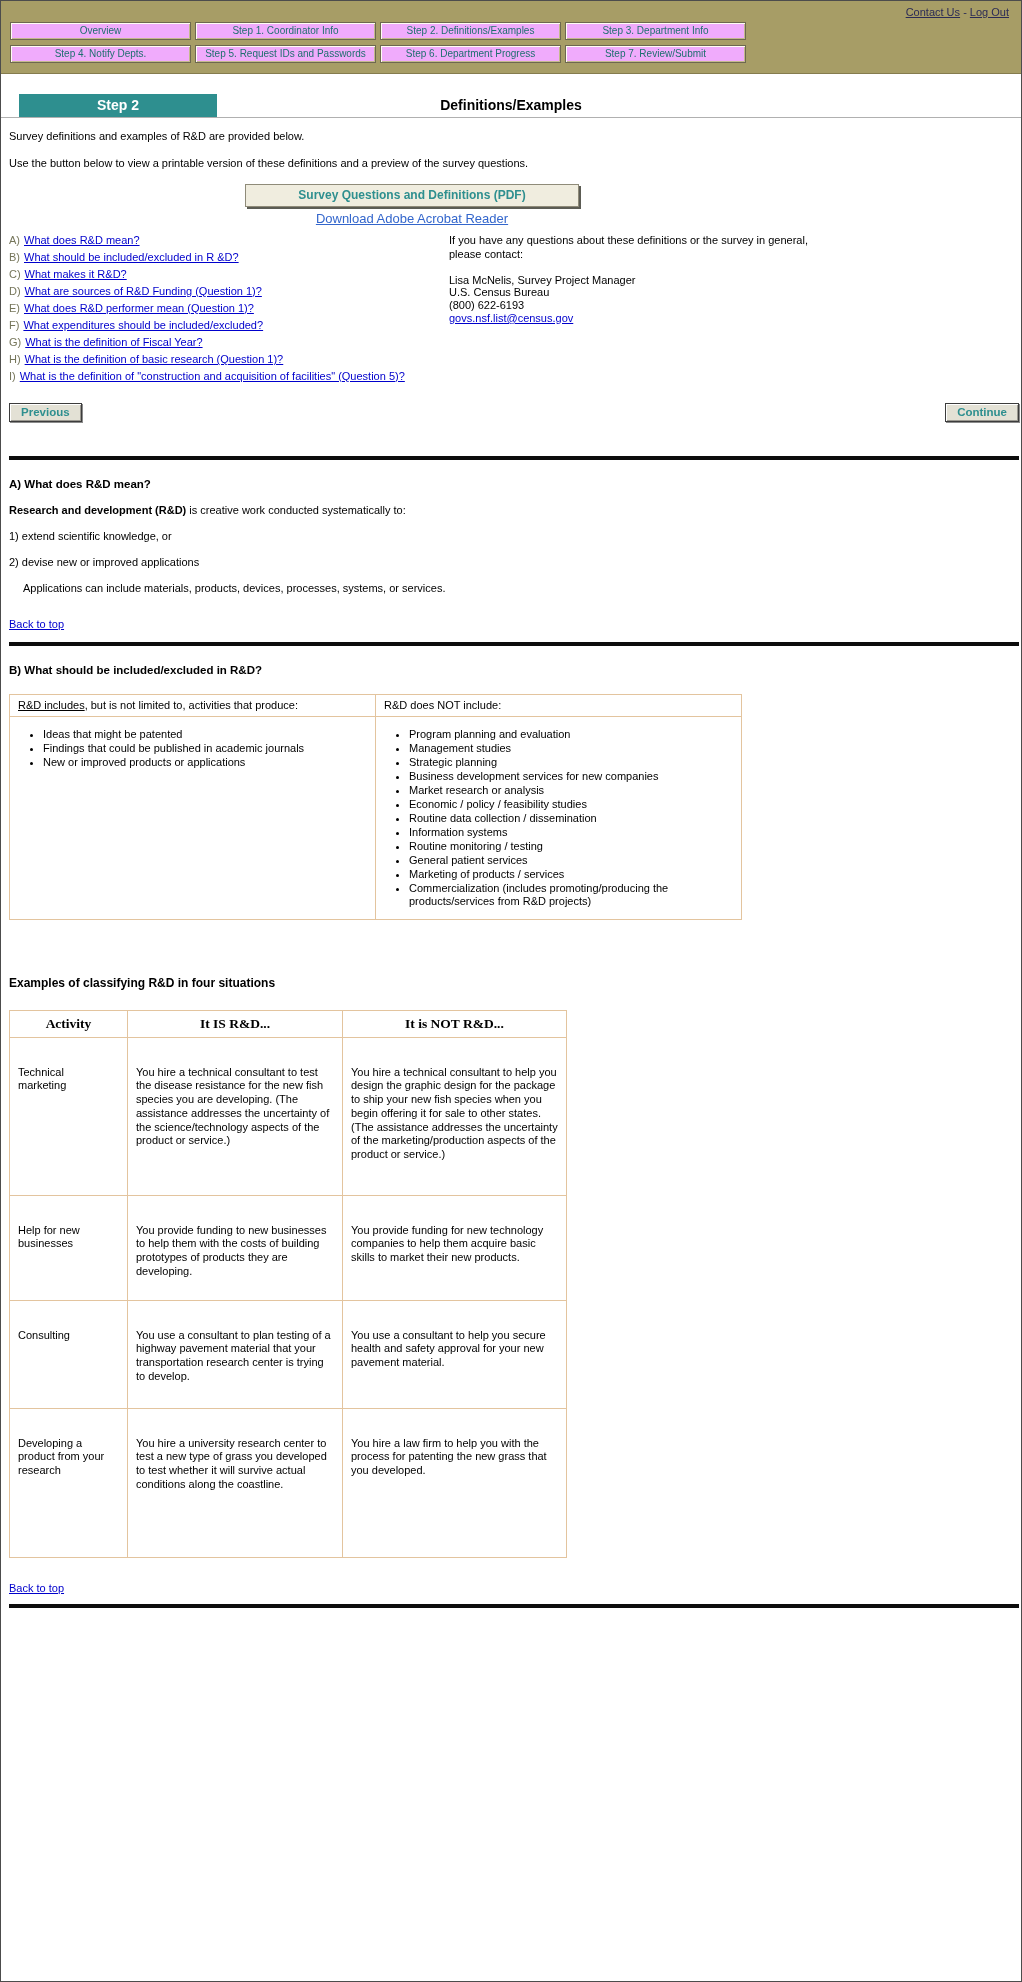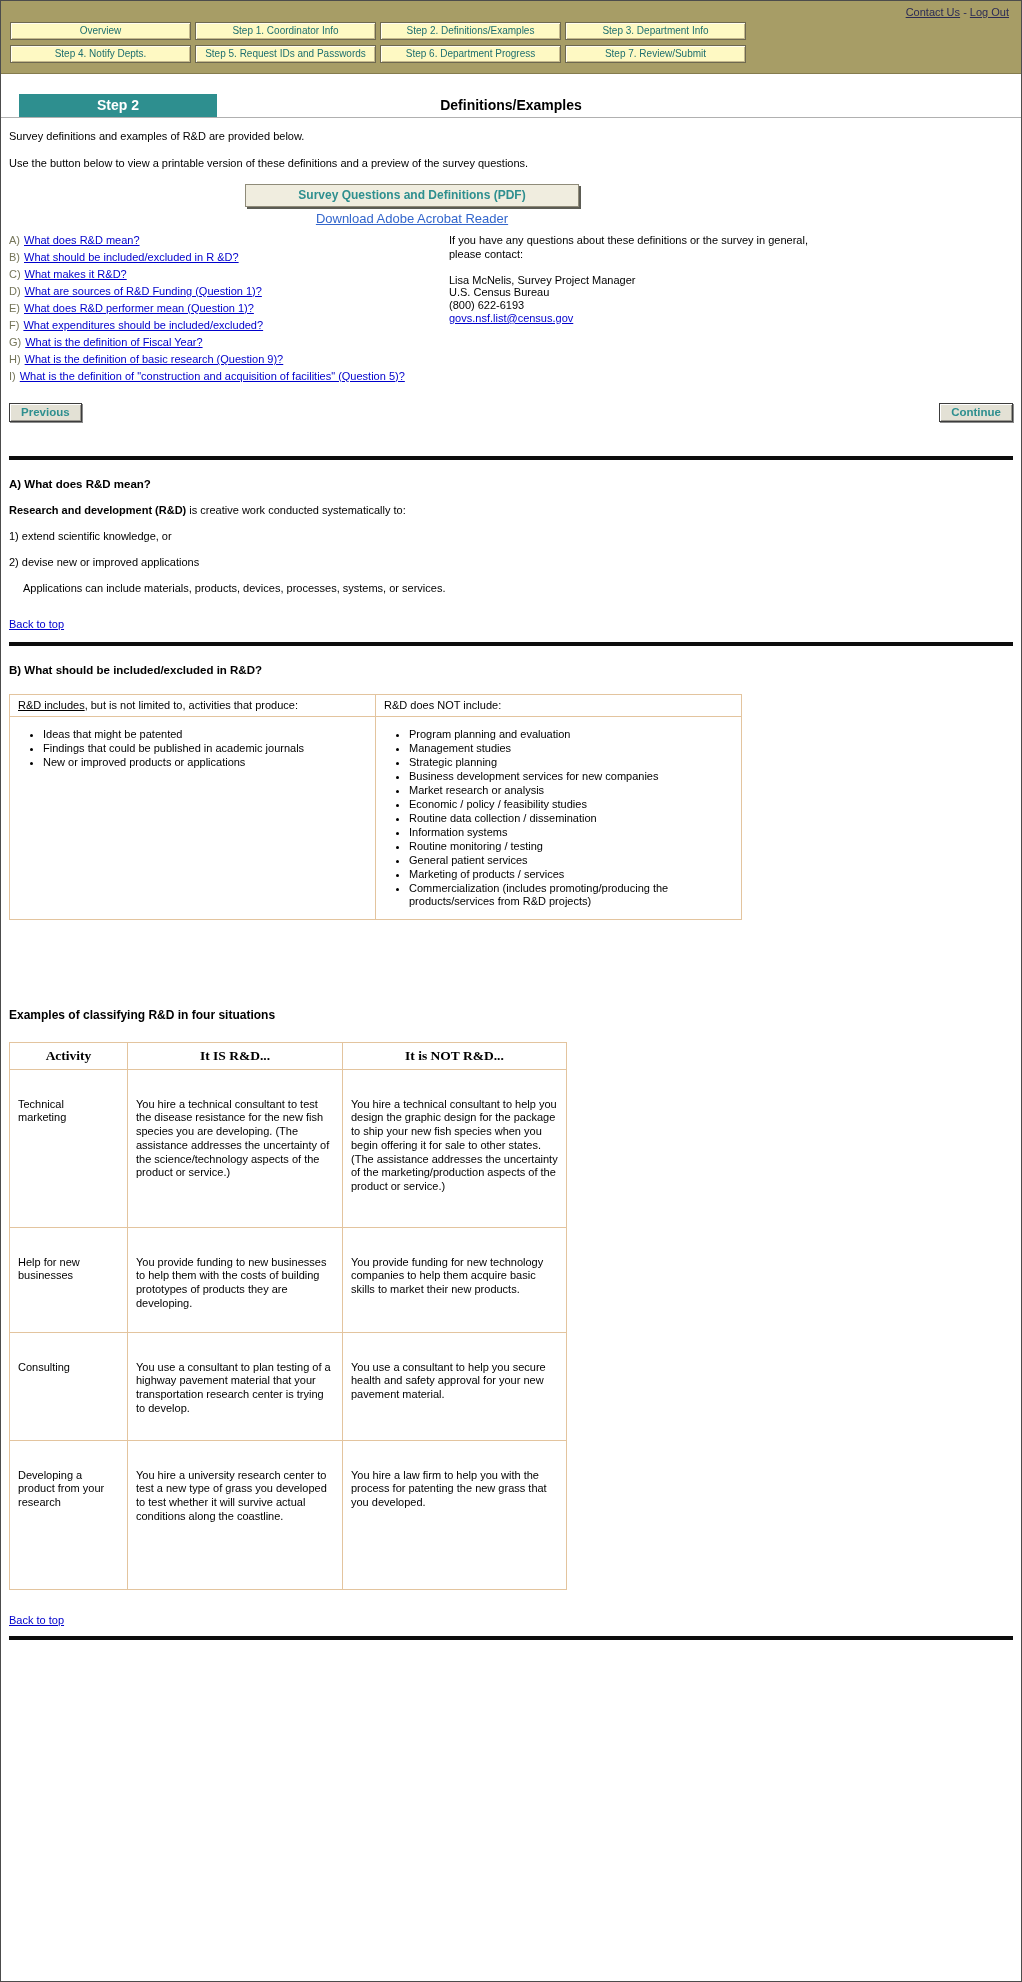--- a/index.html
+++ b/index.html
@@ -23,21 +23,21 @@
   .header-links { text-align: right; padding: 2px 4px 4px 0; color: #2b2b55; font-size: 11px; }
   .header-links a { color: #2b2b55; text-decoration: underline; cursor: pointer; }
   .tab-grid {
     width: 736px;
     display: grid;
     grid-template-columns: repeat(4, 1fr);
     gap: 4px;
     margin: 0 0 5px 1px;
   }
   .tab {
-    background: #fef9c3;
+    background: #f0abfc;
     border: 1px solid #6d6850;
     box-shadow: inset 1px 1px 0 #fffdf2, inset -1px -1px 0 #c4b98c;
     color: #1E6F6F;
     font-size: 10px;
     text-align: center;
     padding: 2px 2px 3px 2px;
     cursor: pointer;
     white-space: nowrap;
     overflow: hidden;
   }
@@ -52,21 +52,21 @@
   .step-label {
     position: absolute; left: 18px; top: 0;
     width: 198px; height: 23px;
     background: #2E8F8F;
     color: #fff; font-weight: bold; font-size: 14px;
     text-align: center; line-height: 23px;
   }
   .step-title { text-align: center; font-weight: bold; font-size: 14px; line-height: 23px; }
 
   
-  .content { padding: 12px 8px 0 8px; }
+  .content { padding: 12px 2px 0 8px; }
   .intro-p { margin: 0 0 15px 0; }
 
   .center-area { width: 806px; text-align: center; margin-top: 2px; }
   .pdf-button {
     display: inline-block;
     background: #F0EDDF;
     color: #2E8F8F;
     font-weight: bold;
     font-size: 12px;
     font-family: "Liberation Sans", sans-serif;
@@ -126,21 +126,21 @@
 
   
   .inc-table { border-collapse: collapse; width: 732px; margin-top: 18px; table-layout: fixed; }
   .inc-table td { border: 1px solid #E3C49E; vertical-align: top; }
   .inc-head { padding: 4px 8px 5px 8px; }
   .inc-underline { text-decoration: underline; }
   .inc-table ul { margin: 10px 0 10px 32px; padding: 0; line-height: 1.18; }
   .inc-table li { margin: 0 0 1px 0; }
 
   
-  .examples-heading { font-weight: bold; font-size: 12px; margin-top: 88px; }
+  .examples-heading { font-weight: bold; font-size: 12px; margin-top: 56px; }
   .ex-table { border-collapse: collapse; margin-top: 20px; table-layout: fixed; width: 557px; }
   .ex-table th {
     border: 1px solid #E3C49E;
     font-family: "Liberation Serif", serif;
     font-size: 13.5px;
     font-weight: bold;
     text-align: center;
     padding: 5px 3px;
     background: #fff;
   }
@@ -200,21 +200,21 @@
 
     <div class="two-col">
       <div class="links-col">
         <div class="link-row"><span class="letter">A)</span><a class="qlink">What does R&amp;D mean?</a></div>
         <div class="link-row"><span class="letter">B)</span><a class="qlink">What should be included/excluded in R &amp;D?</a></div>
         <div class="link-row"><span class="letter">C)</span><a class="qlink">What makes it R&amp;D?</a></div>
         <div class="link-row"><span class="letter">D)</span><a class="qlink">What are sources of R&amp;D Funding (Question 1)?</a></div>
         <div class="link-row"><span class="letter">E)</span><a class="qlink">What does R&amp;D performer mean (Question 1)?</a></div>
         <div class="link-row"><span class="letter">F)</span><a class="qlink">What expenditures should be included/excluded?</a></div>
         <div class="link-row"><span class="letter">G)</span><a class="qlink">What is the definition of Fiscal Year?</a></div>
-        <div class="link-row"><span class="letter">H)</span><a class="qlink">What is the definition of basic research (Question 9)?</a></div>
+        <div class="link-row"><span class="letter">H)</span><a class="qlink">What is the definition of basic research (Question 1)?</a></div>
         <div class="link-row"><span class="letter">I)</span><a class="qlink">What is the definition of "construction and acquisition of facilities" (Question 5)?</a></div>
       </div>
       <div class="contact-col">
         <p class="contact-intro">If you have any questions about these definitions or the survey in general, please contact:</p>
         <div class="contact-line">Lisa McNelis, Survey Project Manager</div>
         <div class="contact-line">U.S. Census Bureau</div>
         <div class="contact-line">(800) 622-6193</div>
         <div class="contact-line"><a class="email-link">govs.nsf.list@census.gov</a></div>
       </div>
     </div>

